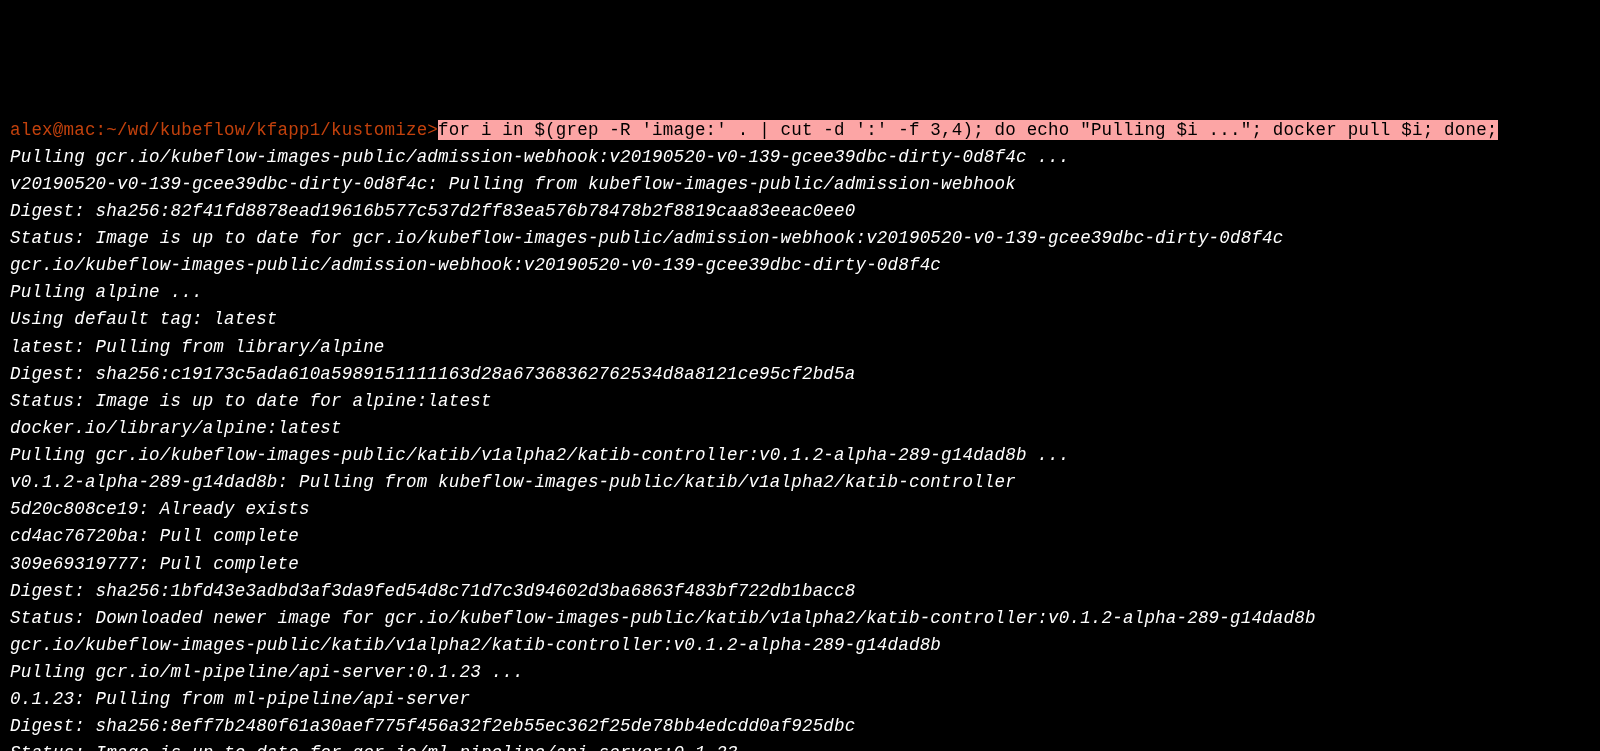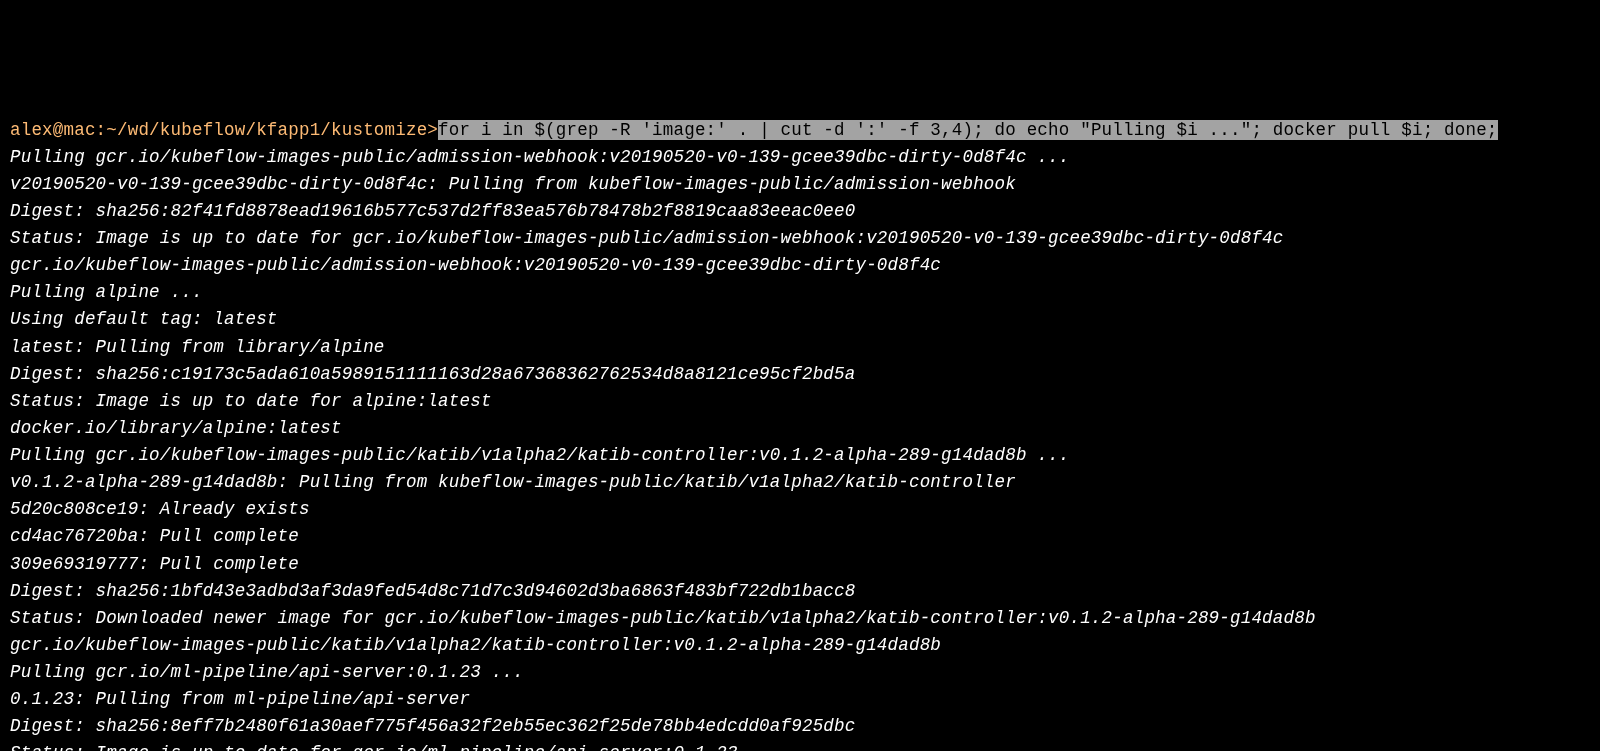--- a/index.html
+++ b/index.html
@@ -12,24 +12,24 @@
       font-family: 'Menlo', 'Monaco', 'Consolas', 'Courier New', monospace;
       font-size: 17.5px;
       line-height: 1.55;
       color: #ffffff;
       padding: 8px 10px;
       white-space: pre;
       overflow: hidden;
       letter-spacing: 0.2px;
     }
     .prompt {
-      color: #fdba74;
+      color: #c2410c;
     }
     .command {
-      background-color: #a3a3a3;
+      background-color: #fca5a5;
       color: #000000;
     }
     .output {
       color: #ffffff;
       font-style: italic;
     }
     .line {
       display: block;
     }
   </style>

